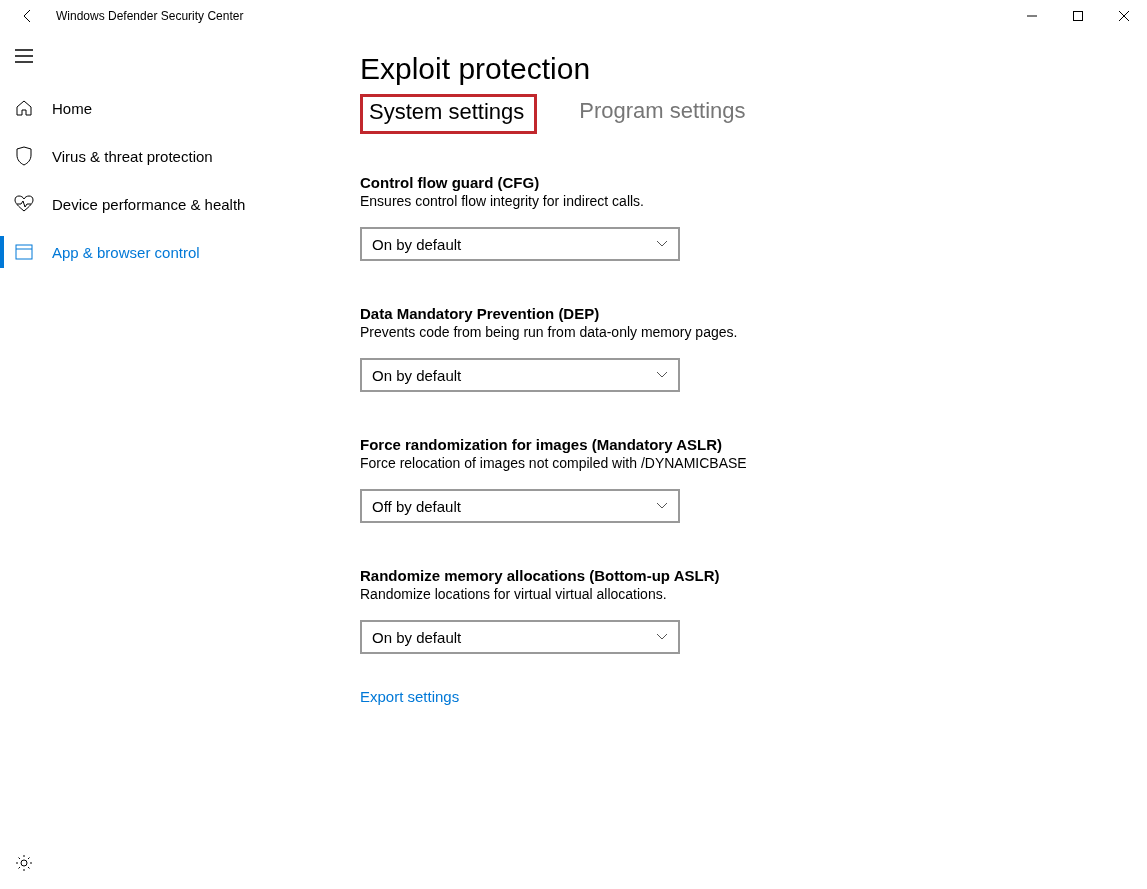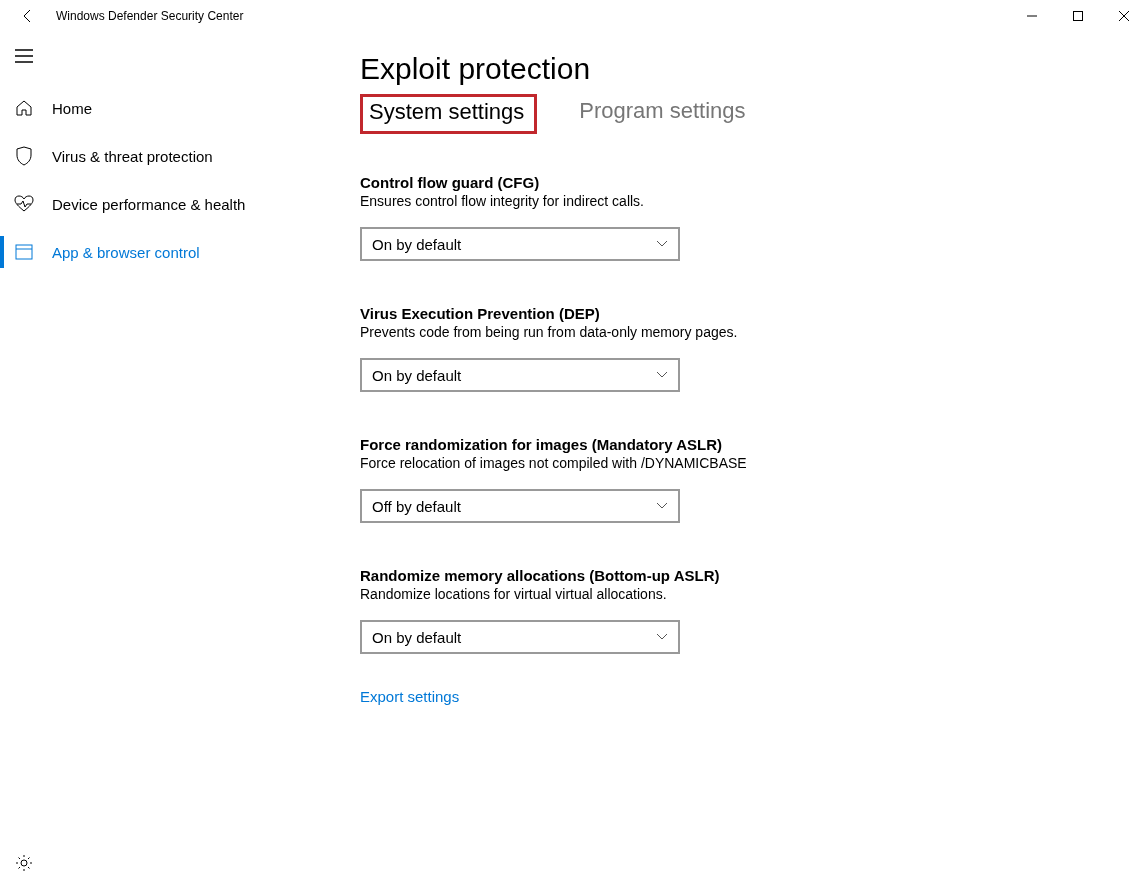--- a/index.html
+++ b/index.html
@@ -263,21 +263,21 @@
       <div class="setting-desc">Ensures control flow integrity for indirect calls.</div>
       <div class="dropdown">
         <span>On by default</span>
         <span class="chev"><svg width="12" height="8">
               <path d="M1 1 L6 6 L11 1" stroke="#555" stroke-width="1" fill="none"></path>
             </svg></span>
       </div>
     </div>
 
     <div class="setting-block">
-      <div class="setting-title">Virus Execution Prevention (DEP)</div>
+      <div class="setting-title">Data Mandatory Prevention (DEP)</div>
       <div class="setting-desc">Prevents code from being run from data-only memory pages.</div>
       <div class="dropdown">
         <span>On by default</span>
         <span class="chev"><svg width="12" height="8">
               <path d="M1 1 L6 6 L11 1" stroke="#555" stroke-width="1" fill="none"></path>
             </svg></span>
       </div>
     </div>
 
     <div class="setting-block">

